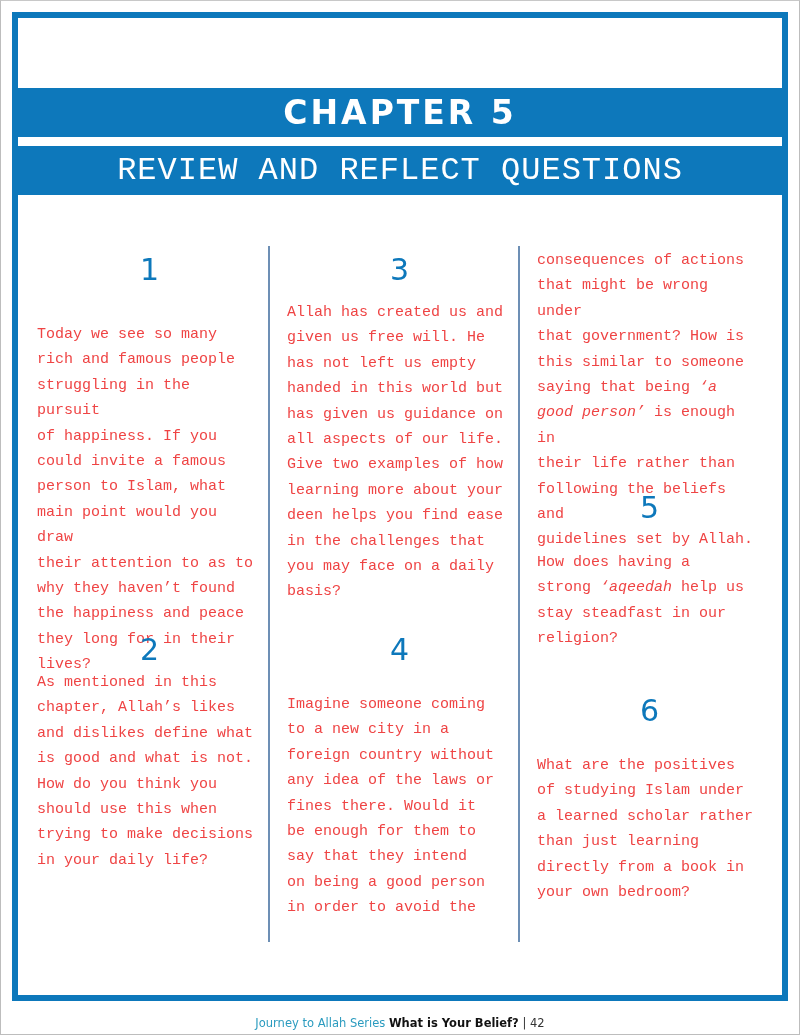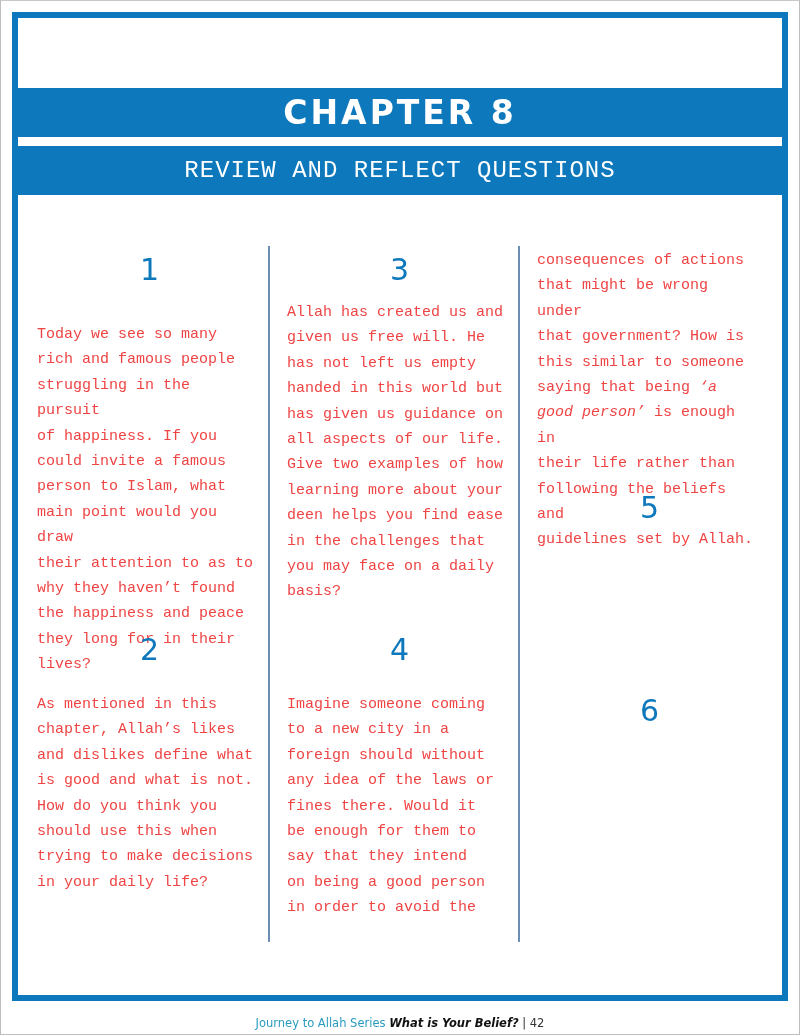--- a/index.html
+++ b/index.html
@@ -21,21 +21,21 @@
     background: #0d78bb; color: #fff;
     display: flex; align-items: center; justify-content: center;
     font-family: "DejaVu Sans", "Liberation Sans", sans-serif;
     font-weight: bold; font-size: 33px; letter-spacing: 3px;
   }
   .sub-band {
     position: absolute; left: 18px; top: 146px; width: 764px; height: 49px;
     background: #0d78bb; color: #fff;
     display: flex; align-items: center; justify-content: center;
     font-family: "Liberation Mono", "DejaVu Sans Mono", monospace;
-    font-size: 24px; letter-spacing: 1px;
+    font-size: 32px; letter-spacing: 1px;
   }
   .divider {
     position: absolute; top: 246px; width: 2px; height: 696px;
     background: #6d8fb5;
   }
   .col { position: absolute; width: 225px; }
   .qnum {
     text-align: center; color: #0d78bb;
     font-family: "DejaVu Sans", "Liberation Sans", sans-serif;
     font-size: 30px; font-weight: normal; height: 40px; line-height: 40px;
@@ -44,30 +44,30 @@
     color: #ef4444; font-size: 15px; line-height: 25.4px; margin: 0;
     white-space: pre-line;
   }
   .qtext em { font-style: italic; }
   .footer {
     position: absolute; left: 0; width: 800px; top: 1016px; text-align: center;
     font-family: "DejaVu Sans", "Liberation Sans", sans-serif; font-size: 11.5px;
     color: #333;
   }
   .footer .series { color: #2a9bbf; text-align: center; }
-  .footer .book { font-style: italic; font-weight: bold; color: #111; }
+  .footer .book { font-weight: bold; color: #111; }
 </style>
 </head>
 <body>
 
 <div class="page-edge"></div>
 <div class="frame"></div>
 
 <div class="chapter-band">
-  <span>CHAPTER 8</span>
+  <span>CHAPTER 5</span>
 </div>
 <div class="sub-band">
   <span>REVIEW AND REFLECT QUESTIONS</span>
 </div>
 
 <div class="divider" style="left:268px"></div>
 <div class="divider" style="left:518px"></div>
 
 <div class="col" style="left:37px; top:250px;">
   <div class="qnum">1</div>
@@ -79,21 +79,21 @@
 person to Islam, what
 main point would you draw
 their attention to as to
 why they haven’t found
 the happiness and peace
 they long for in their
 lives?</p>
 </div>
 <div class="col" style="left:37px; top:630px;">
   <div class="qnum">2</div>
-  <p class="qtext" style="margin-top:22px">As mentioned in this
+  <p class="qtext" style="">As mentioned in this
 chapter, Allah’s likes
 and dislikes define what
 is good and what is not.
 How do you think you
 should use this when
 trying to make decisions
 in your daily life?</p>
 </div>
 
 <div class="col" style="left:287px; top:250px;">
@@ -108,21 +108,21 @@
 learning more about your
 deen helps you find ease
 in the challenges that
 you may face on a daily
 basis?</p>
 </div>
 <div class="col" style="left:287px; top:630px;">
   <div class="qnum">4</div>
   <p class="qtext" style="margin-top:22px">Imagine someone coming
 to a new city in a
-foreign should without
+foreign country without
 any idea of the laws or
 fines there. Would it
 be enough for them to
 say that they intend
 on being a good person
 in order to avoid the</p>
 </div>
 
 <div class="col" style="left:537px; top:248px;">
   <p class="qtext"><span>consequences of actions
@@ -130,23 +130,33 @@
 that government? How is
 this similar to someone
 saying that being </span><em>‘a
 good person’</em><span> is enough in
 their life rather than
 following the beliefs and
 guidelines set by Allah.</span></p>
 </div>
 <div class="col" style="left:537px; top:488px;">
   <div class="qnum">5</div>
+  <p class="qtext" style="margin-top:22px"><span>How does having a
+strong </span><em>‘aqeedah</em><span> help us
+stay steadfast in our
+religion?</span></p>
 </div>
 <div class="col" style="left:537px; top:691px;">
   <div class="qnum">6</div>
+  <p class="qtext" style="margin-top:22px">What are the positives
+of studying Islam under
+a learned scholar rather
+than just learning
+directly from a book in
+your own bedroom?</p>
 </div>
 
 <div class="footer">
   <span class="series">Journey to Allah Series</span>
   <span class="book">What is Your Belief?</span>
   <span>|</span>
   <span>42</span>
 </div>
 
 </body></html>

